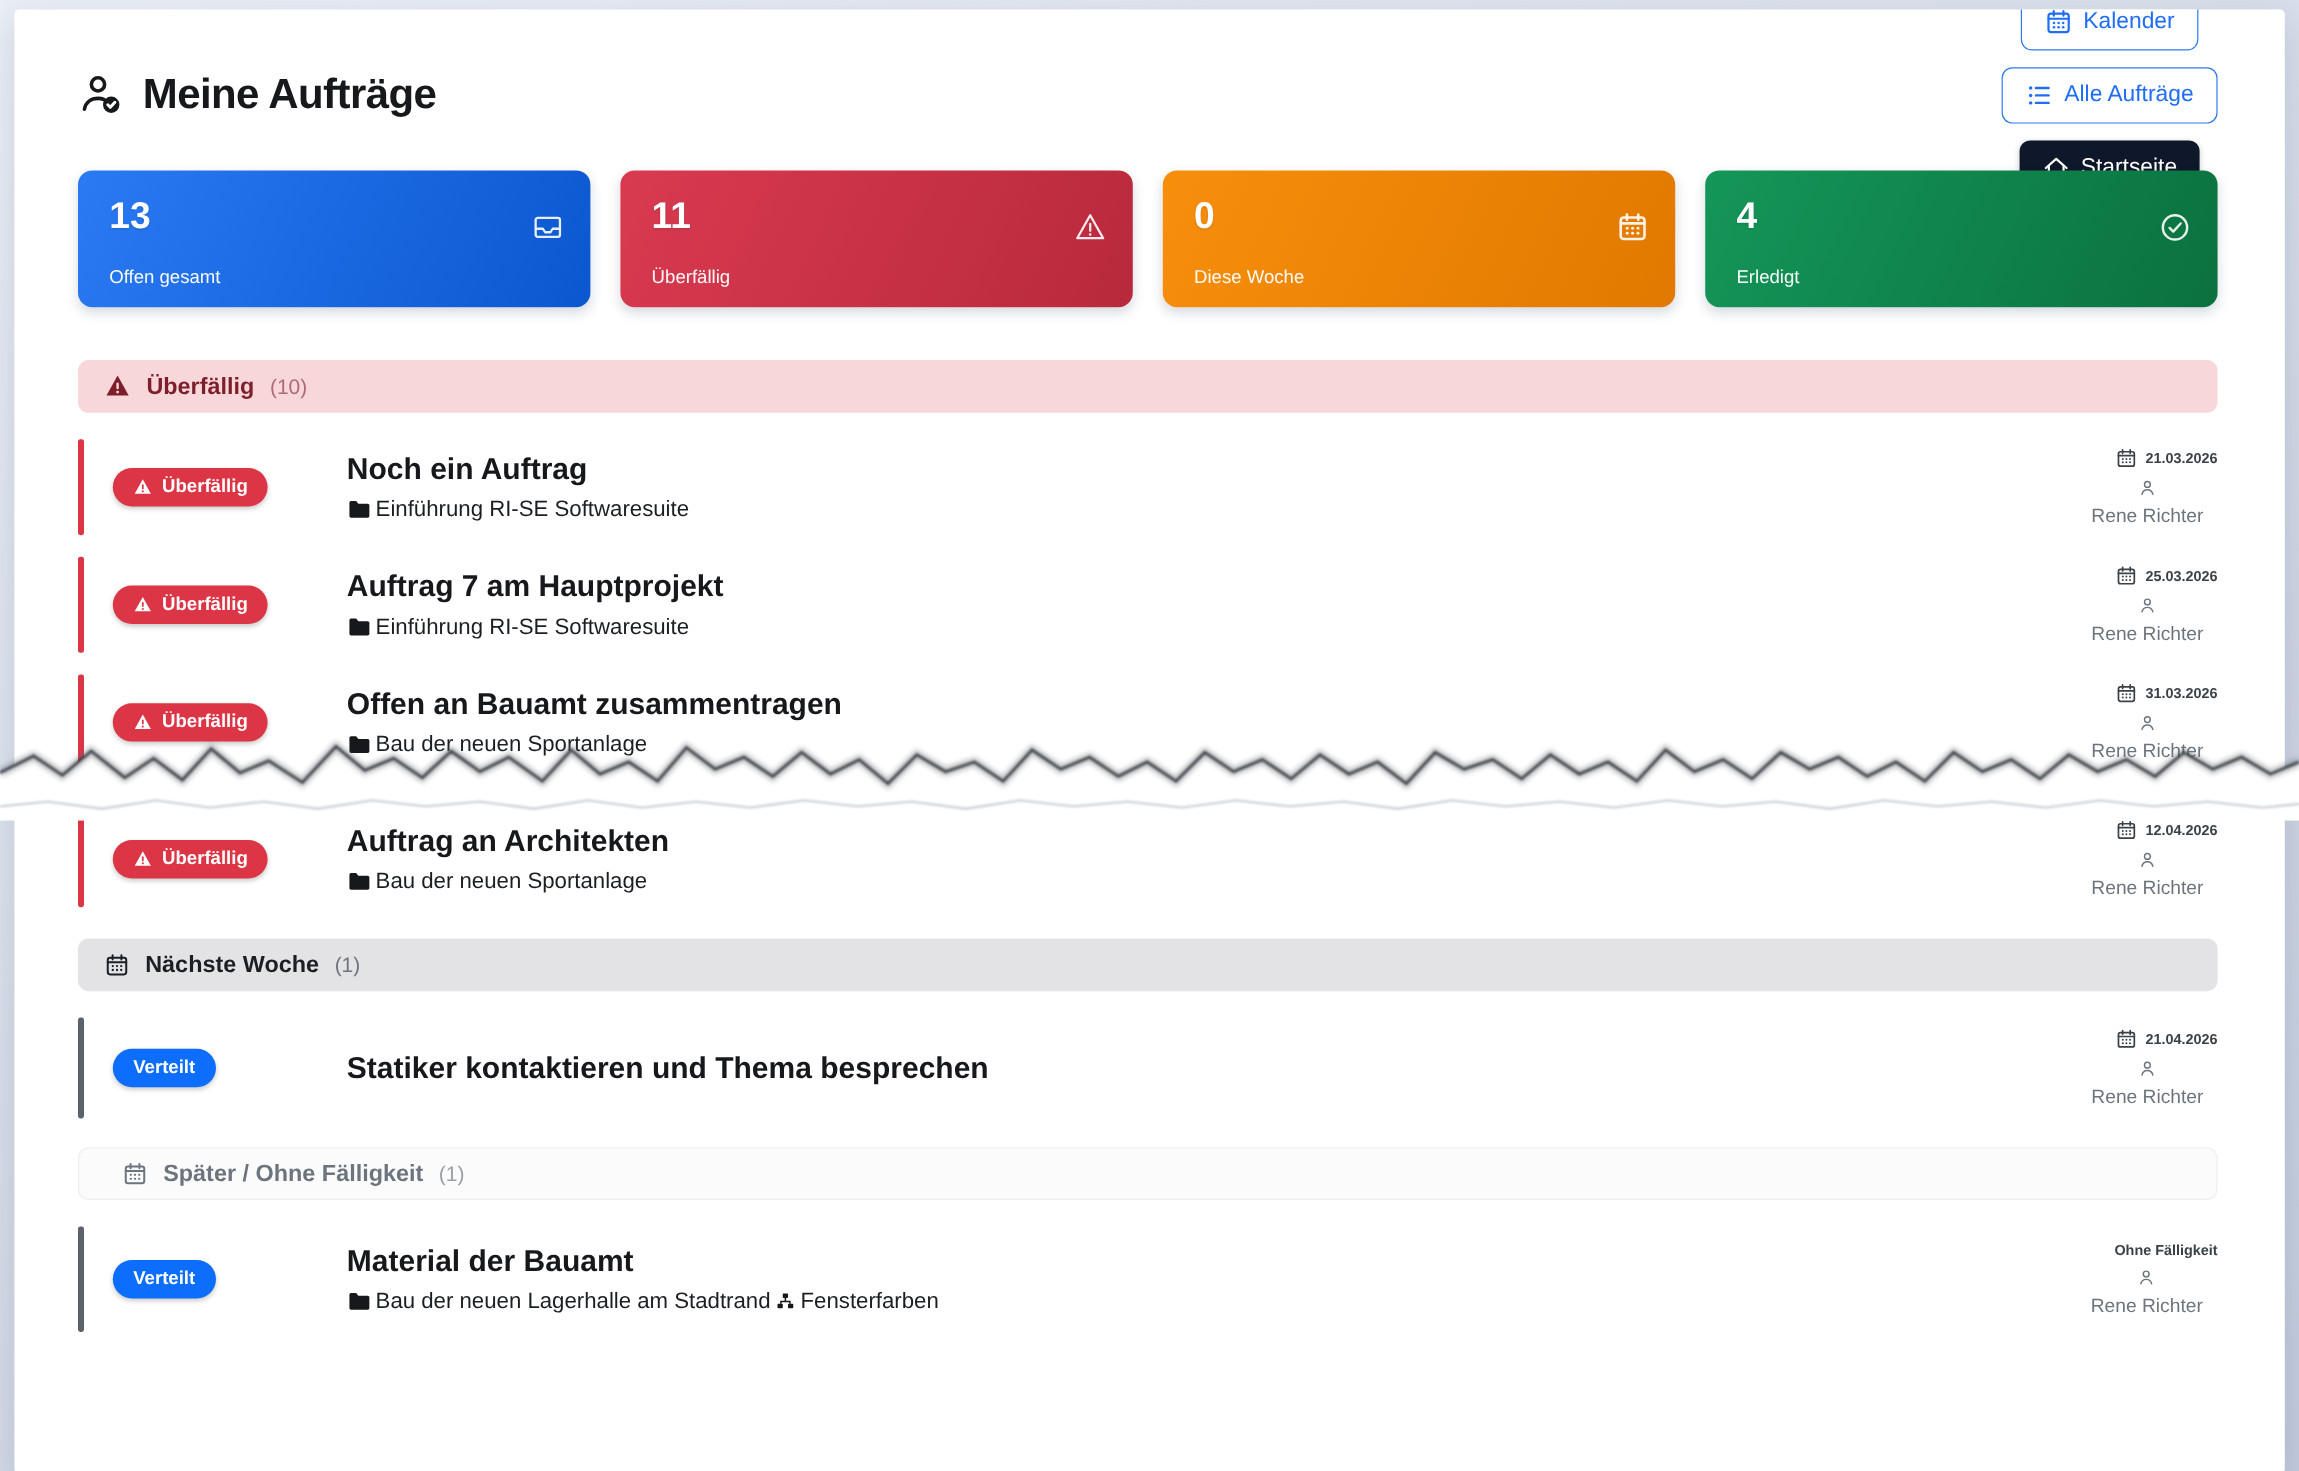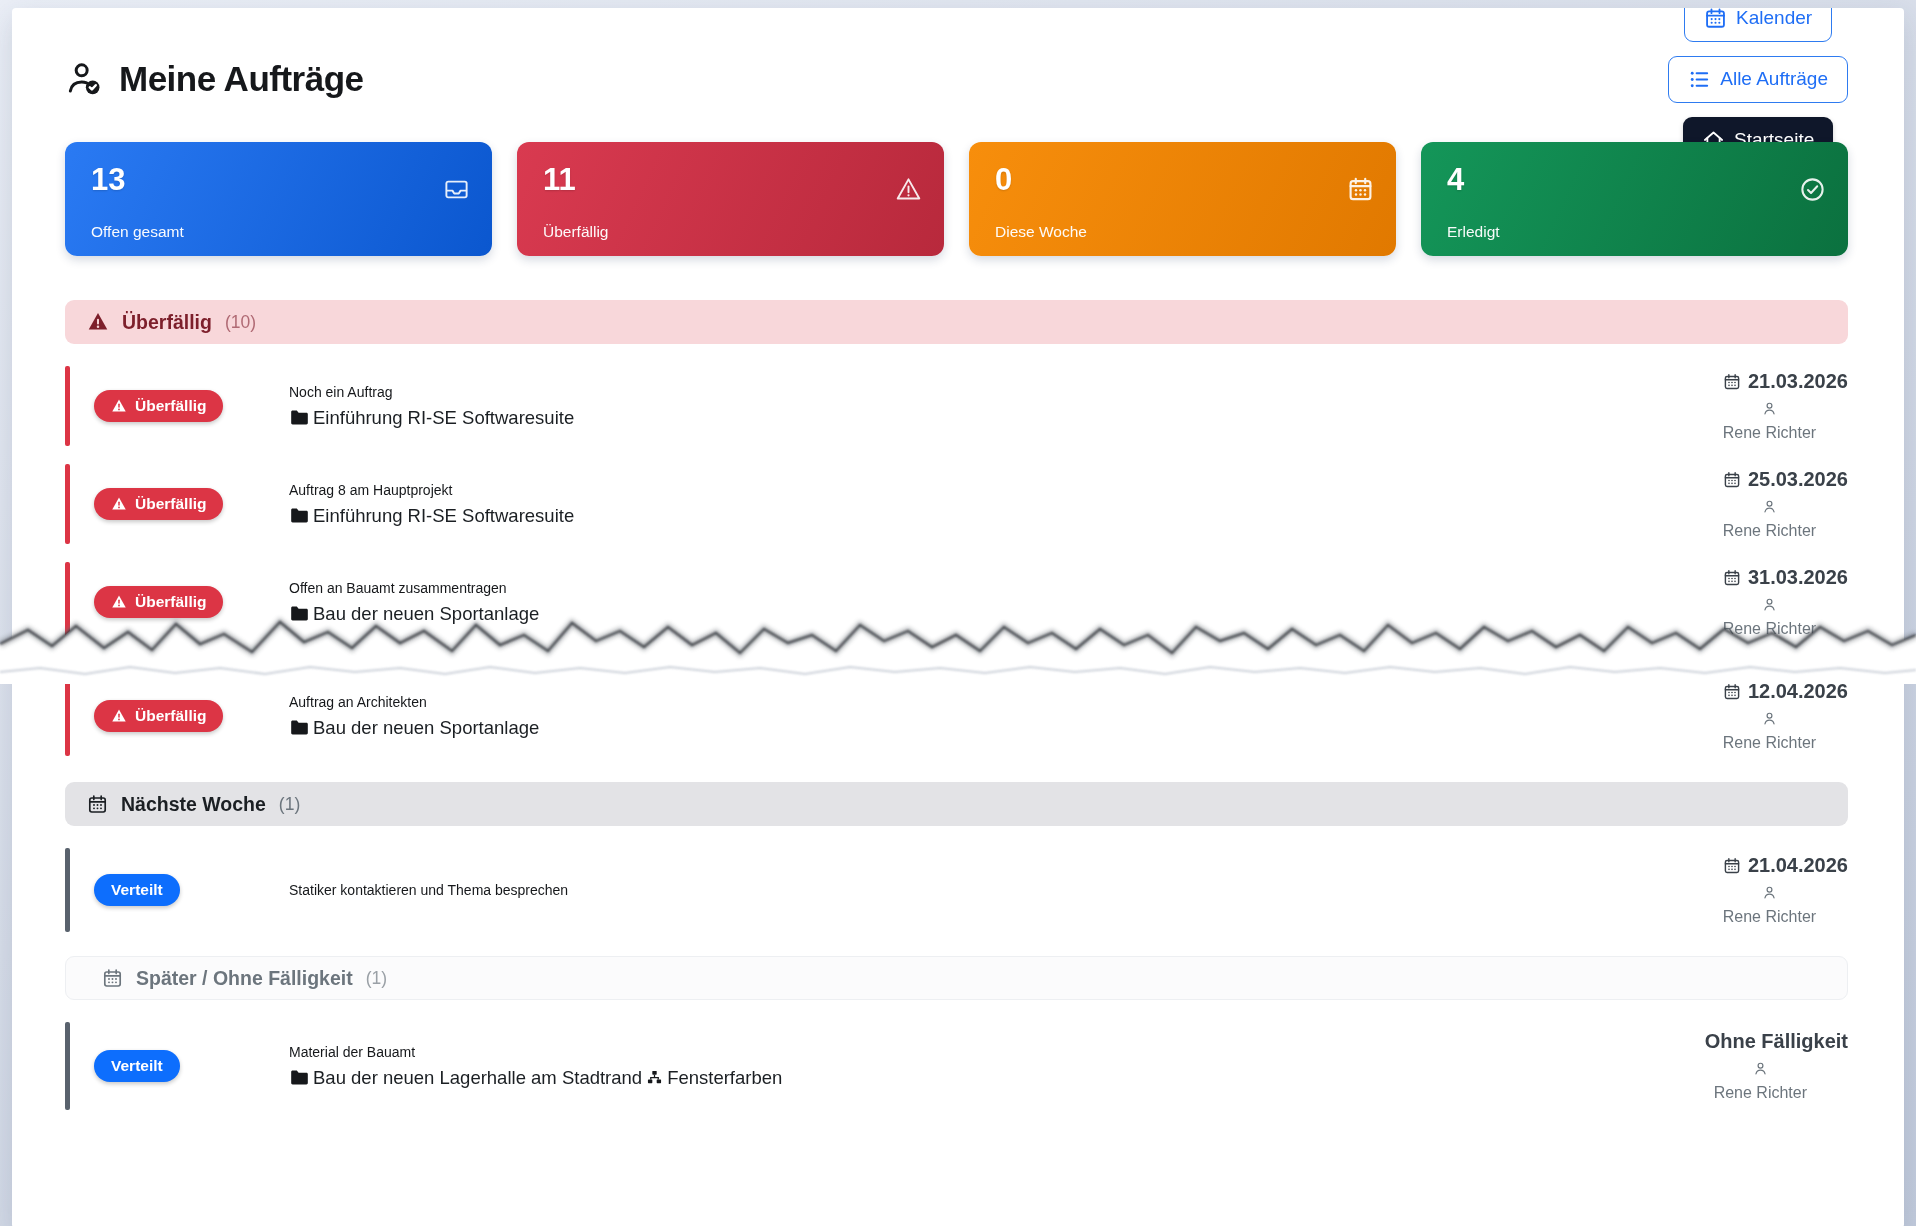--- a/index.html
+++ b/index.html
@@ -56,25 +56,25 @@
   .row.assigned .accent { background:#59626d; }
   .row + .row { margin-top:14px; }
   .sec + .row { margin-top:20px; }
   .badge-col { width:195px; flex:0 0 195px; }
   .pill { display:inline-flex; align-items:center; gap:8px; height:32px; padding:0 17px;
           border-radius:16px; color:#fff; font-size:15.5px; font-weight:700;
           box-shadow:0 2px 4px rgba(0,0,0,.22); }
   .pill.red  { background:#dc3545; }
   .pill.blue { background:#0d6efd; }
   .title-col { flex:1; min-width:0; }
-  .t-title { font-size:14px; font-weight:400; color:#16181b; }
+  .t-title { font-size:25px; font-weight:700; color:#16181b; }
   .t-proj  { display:flex; align-items:center; gap:3px; margin-top:7px; font-size:18.5px; color:#1b1f23; }
   .meta-col { flex:0 0 auto; text-align:right; }
   .m-date { display:flex; align-items:center; justify-content:flex-end; gap:7px;
-            font-size:20px; font-weight:700; color:#3a4149;margin-left:32px; }
+            font-size:12px; font-weight:700; color:#3a4149;margin-left:32px; }
   .m-user { display:flex; align-items:center; justify-content:flex-end; gap:7px;
             font-size:16px; font-weight:400; color:#6c757d; margin-top:7px;flex-direction:column; }
   .row.tall { min-height:88px; }
   
   .tear { position:absolute; left:0; top:610px; width:1916px; height:74px; pointer-events:none; z-index:30; }
   
   .ic { flex:0 0 auto; display:inline-block; vertical-align:middle; }
 </style>
 </head>
 <body>
@@ -250,21 +250,21 @@
 
   <div class="row danger">
     <div class="accent"></div>
     <div class="badge-col"><span class="pill red">
       <svg class="ic" width="16" height="16" viewBox="0 0 24 24" style="color:#fff;--knock:#dc3545">
             <use href="#i-warning-filled"></use>
           </svg>
       <span>Überfällig</span>
         </span></div>
     <div class="title-col">
-      <div class="t-title">Auftrag 8 am Hauptprojekt</div>
+      <div class="t-title">Auftrag 7 am Hauptprojekt</div>
       <div class="t-proj">
         <svg class="ic" width="21" height="21" viewBox="0 0 24 24">
             <use href="#i-folder"></use>
           </svg>
         <span>Einführung RI-SE Softwaresuite</span>
       </div>
     </div>
     <div class="meta-col">
       <div class="m-date">
         <svg class="ic" width="18" height="18" viewBox="0 0 24 24" style="color:#3a4149">

